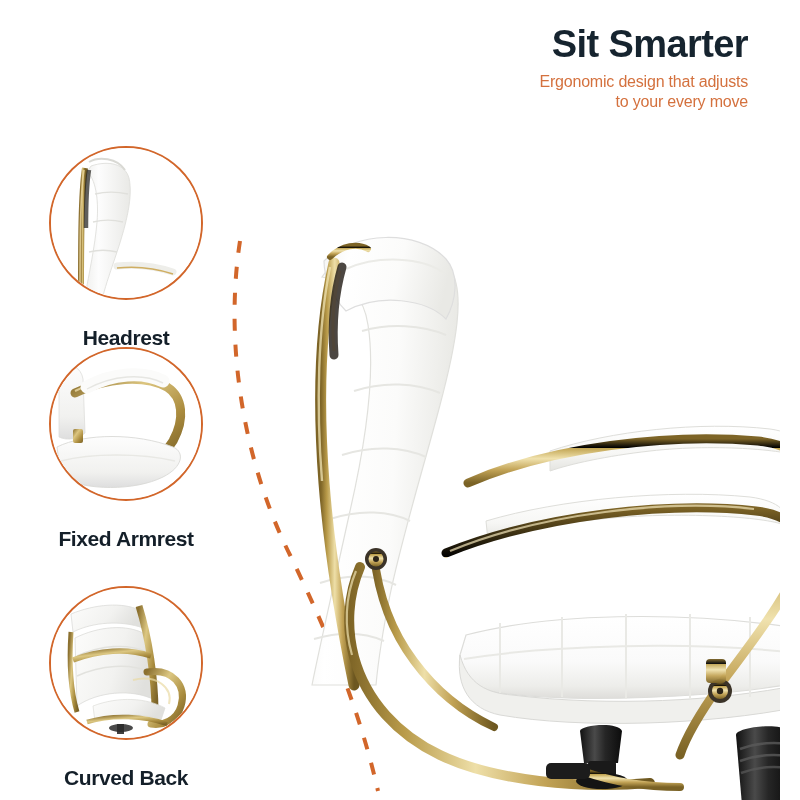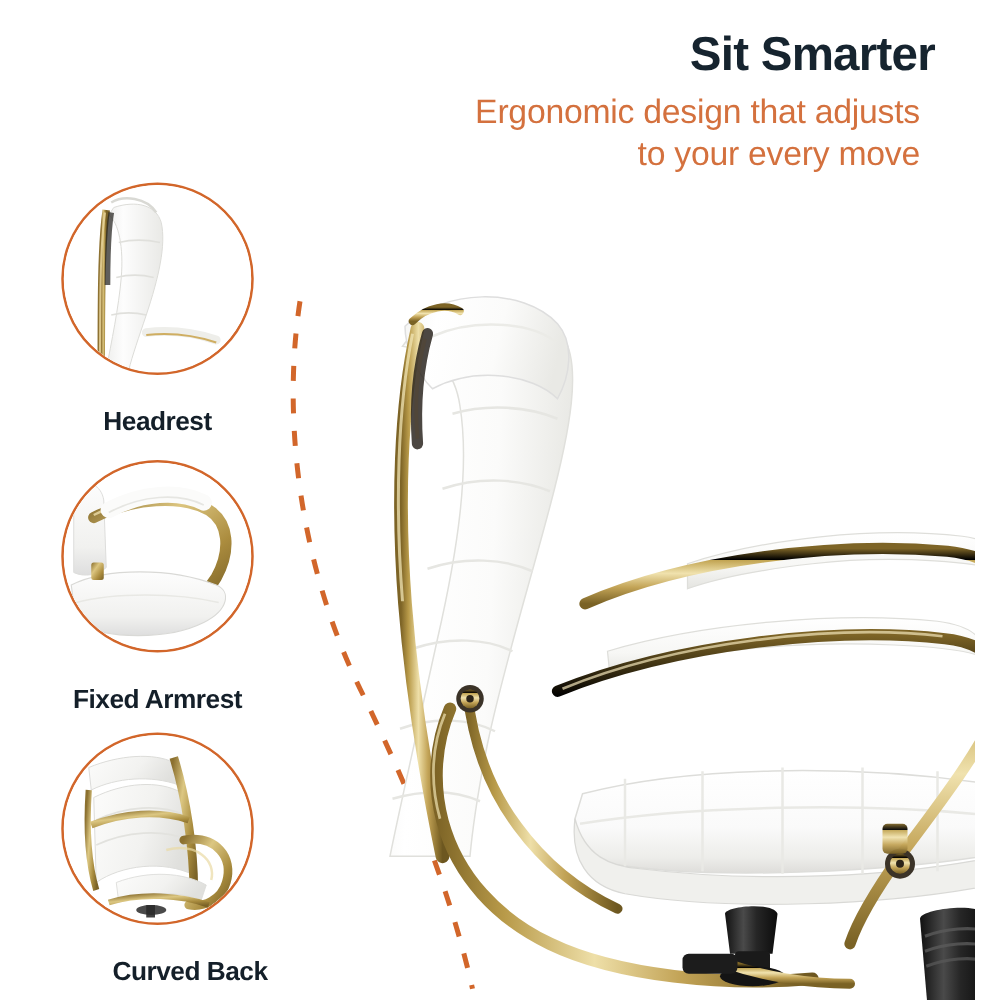--- a/index.html
+++ b/index.html
@@ -29,38 +29,38 @@
     font-family: "Liberation Sans", sans-serif;
     font-size: 38px;
     font-weight: 700;
     letter-spacing: -0.6px;
     color: #16242f;
     line-height: 1.1;
     margin: 0;
   }
   #subheadline {
     font-family: "Liberation Sans", sans-serif;
-    font-size: 27px;
+    font-size: 16px;
     font-weight: 400;
     letter-spacing: -0.2px;
     color: #d4713e;
     line-height: 1.28;
-    margin: 6px 12px 0 0;
+    margin: 6px 0 0 0;
     white-space: pre-line;
   }
 
   
   .callout {
     position: absolute;
     width: 176px;
     text-align: center;
   }
   #callout-0 { left: 38px; top: 146px; }
-  #callout-1 { left: 38px; top: 368px; }
-  #callout-2 { left: 38px; top: 586px; text-align: right; }
+  #callout-1 { left: 38px; top: 347px; }
+  #callout-2 { left: 38px; top: 586px; }
 
   .callout-circle {
     position: relative;
     width: 154px;
     height: 154px;
     margin: 0 auto;
     border-radius: 50%;
     border: 2px solid #d2662a;
     overflow: hidden;
     background: #ffffff;

